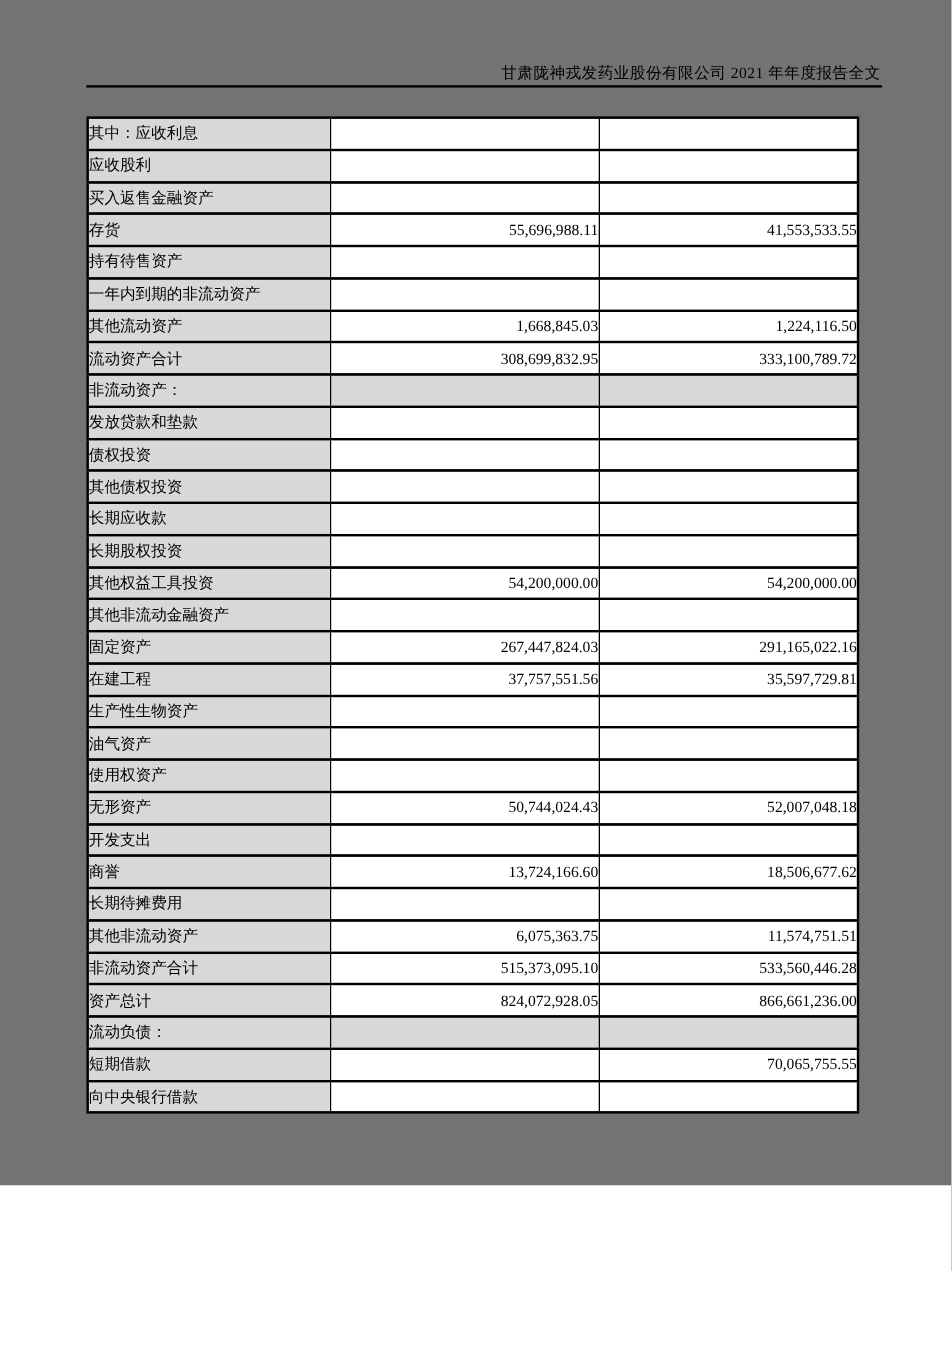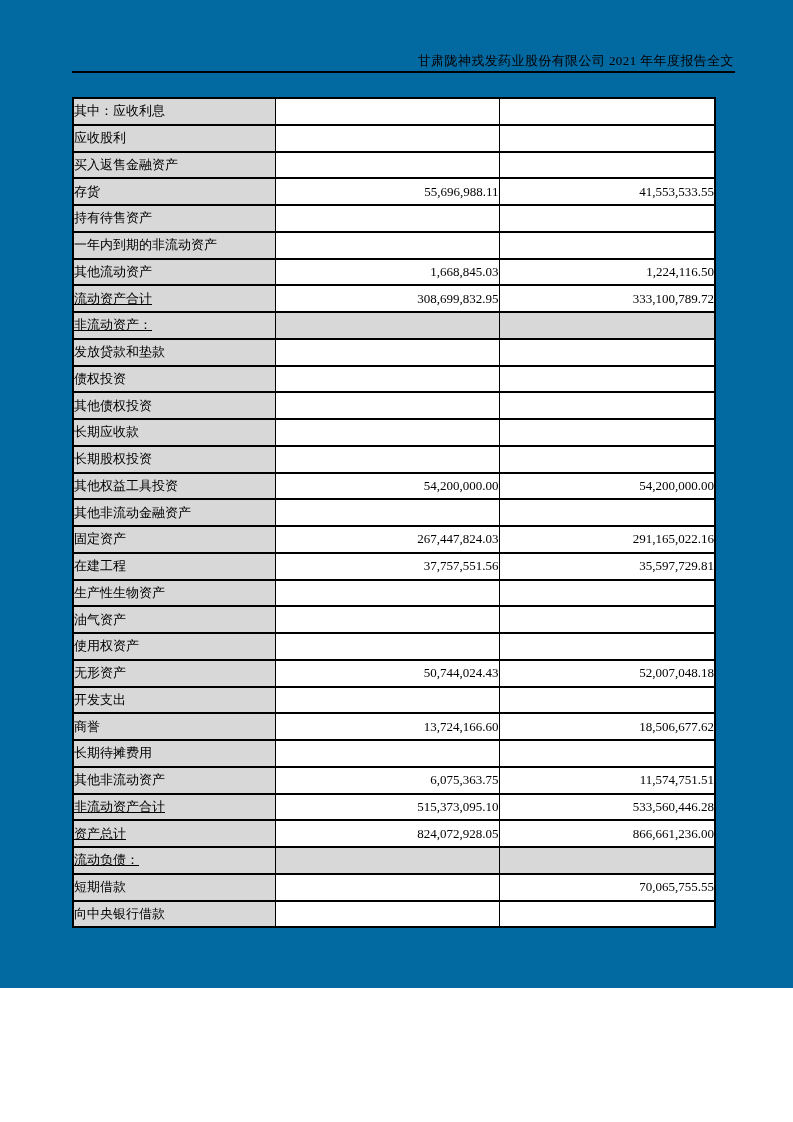--- a/index.html
+++ b/index.html
@@ -4,21 +4,21 @@
 <style>
   html, body {
     margin: 0;
     padding: 0;
     background: #ffffff;
   }
   .page {
     position: relative;
     width: 793px;
     height: 988px;
-    background: #0369a1;
+    background: #737373;
     color: #000000;
     font-family: "Liberation Serif", "DejaVu Serif", serif;
     overflow: hidden;
   }
   .report-header {
     position: absolute;
     top: 52px;
     right: 59px;
     font-size: 13px;
     letter-spacing: 0.4px;
@@ -60,21 +60,21 @@
   }
   td.val {
     background: #ffffff;
     text-align: right;
     padding-right: 5px;
     font-size: 13px;
   }
   tr.section td.val {
     background: #d8d8d8;
   }
-  .indent-0 { padding-left: 4px; text-decoration: underline; }
+  .indent-0 { padding-left: 4px; }
   .indent-1 { padding-left: 27px; }
   .indent-2 { padding-left: 57px; }
   .page-number {
     position: absolute;
     top: 1040px;
     right: 74px;
     font-size: 17px;
   }
 </style>
 </head>

